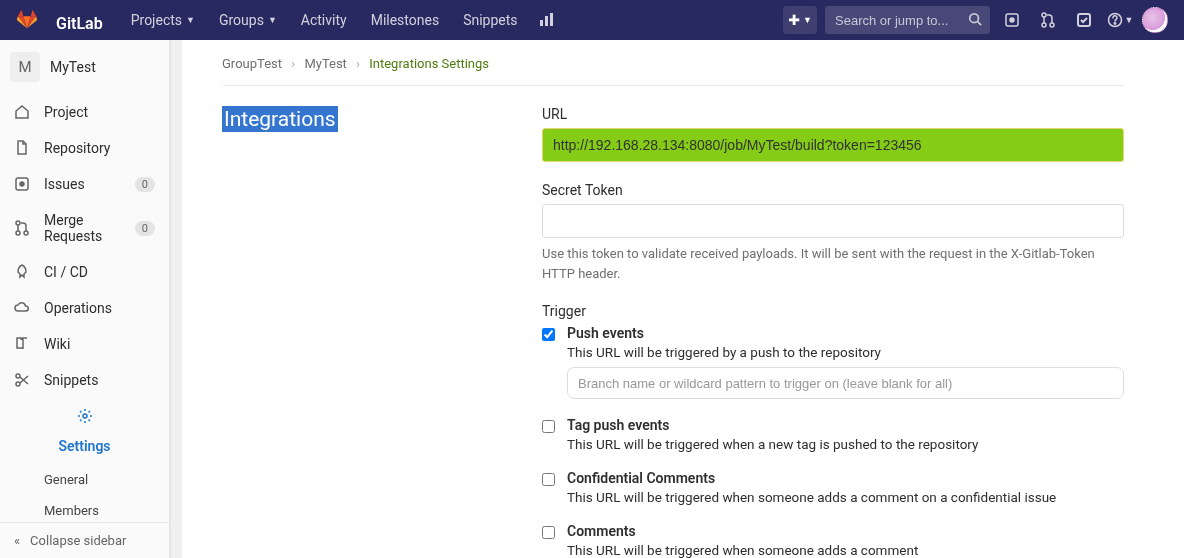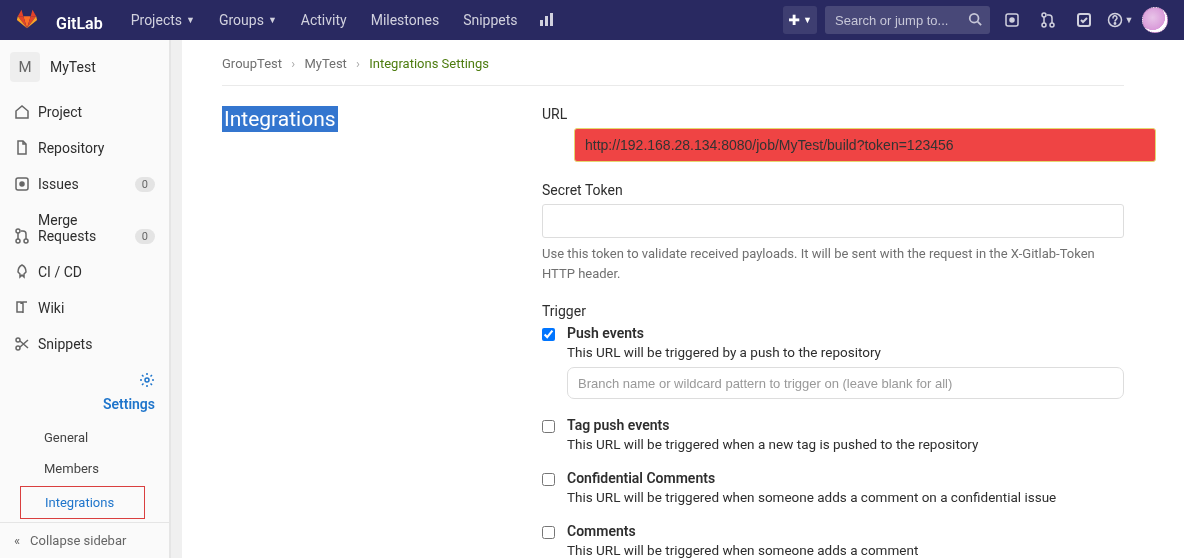--- a/index.html
+++ b/index.html
@@ -27,21 +27,21 @@
 .layout { display: flex; height: calc(100vh - 40px); }
 .sidebar { width: 170px; background: #fafafa; border-right: 1px solid #e5e5e5; display: flex; flex-direction: column; position: relative; }
 .scrollbar-track { width: 12px; background: #f0f0f0; border-left: 1px solid #e5e5e5; }
 .content { flex: 1; padding: 16px 60px 16px 40px; overflow-y: auto; }
 
 .project-context { display: flex; align-items: center; gap: 10px; padding: 12px 10px; }
 .project-avatar { width: 30px; height: 30px; border-radius: 4px; background: #eee; display: flex; align-items: center; justify-content: center; color: #666; font-size: 15px; }
 .project-name { font-size: 14px; color: #2e2e2e; }
 
 .side-nav { flex: 1; overflow-y: auto; }
-.side-item { display: flex; align-items: flex-end; gap: 8px; padding: 10px 14px; color: #2e2e2e; cursor: pointer; }
+.side-item { display: flex; align-items: center; gap: 14px; padding: 10px 14px; color: #2e2e2e; cursor: pointer; }
 .side-icon { width: 16px; height: 16px; display: flex; align-items: center; justify-content: center; color: #666; flex-shrink: 0; }
 .side-label { flex: 1; font-size: 14px; }
 .side-badge { background: #e4e4e4; color: #666; border-radius: 10px; font-size: 11px; padding: 1px 7px; }
 .side-item.active { font-weight: 600; flex-direction: column; }
 .side-item.active .side-icon, .side-item.active .side-label { color: #1f75cb; }
 .side-sub-item { padding: 8px 14px 8px 44px; font-size: 13px; color: #444; cursor: pointer; }
 .side-sub-item.active { border: 1px solid #d93f3f; color: #1f75cb; margin: 2px 24px 2px 20px; padding-left: 24px; }
 .collapse-bar { border-top: 1px solid #e5e5e5; padding: 10px 14px; display: flex; align-items: center; gap: 10px; color: #666; cursor: pointer; font-size: 13px; }
 
 
@@ -51,21 +51,21 @@
 .breadcrumb .current { color: #4d7c0f; }
 
 .content-body { display: flex; gap: 60px; margin-top: 20px; }
 .content-left { width: 260px; }
 .content-right { flex: 1; }
 .page-title { font-size: 21px; font-weight: 400; background: #3476cf; color: #fff; display: inline-block; padding: 1px 2px; }
 .page-desc { margin-top: 10px; font-size: 14px; color: #2e2e2e; line-height: 1.5; }
 .page-desc a { color: #1f75cb; }
 
 .form-label { font-size: 14px; color: #2e2e2e; margin-bottom: 6px; display: block; }
-.url-input { width: 100%; height: 34px; border: 1px solid #e5d770; background: #ef4444; border-radius: 3px; padding: 0 10px; font-size: 14px; color: #333; margin-left: 32px; }
+.url-input { width: 100%; height: 34px; border: 1px solid #e5d770; background: #84cc16; border-radius: 3px; padding: 0 10px; font-size: 14px; color: #333; }
 .text-input { width: 100%; height: 34px; border: 1px solid #ddd; border-radius: 3px; padding: 0 10px; font-size: 14px; color: #333; }
 .help-text { font-size: 13px; color: #707070; margin-top: 6px; line-height: 1.5; }
 .form-group { margin-bottom: 20px; }
 
 .trigger-item { display: flex; gap: 12px; margin-bottom: 18px; }
 .trigger-cb { margin-top: 3px; width: 13px; height: 13px; flex-shrink: 0; }
 .trigger-body { flex: 1; }
 .trigger-title { font-weight: 600; font-size: 14px; }
 .trigger-desc { font-size: 13.5px; color: #2e2e2e; margin-top: 3px; }
 .trigger-input { width: 100%; height: 32px; border: 1px solid #ddd; border-radius: 7px; padding: 0 10px; font-size: 13px; margin-top: 7px; }
@@ -205,20 +205,28 @@
           <span class="side-label">Merge Requests</span>
           <span class="side-badge">0</span>
         </div>
       <div class="side-item">
           <span class="side-icon">
             <svg width="16" height="16" viewBox="0 0 16 16" fill="none" stroke="currentColor" stroke-width="1.5">
               <path d="M8 1s4 2 4 7l-2 2v3l-2-2-2 2v-3l-2-2c0-5 4-7 4-7z"></path>
             </svg>
           </span>
           <span class="side-label">CI / CD</span>
+        </div>
+      <div class="side-item">
+          <span class="side-icon">
+            <svg width="16" height="16" viewBox="0 0 16 16" fill="none" stroke="currentColor" stroke-width="1.5">
+              <path d="M4 11a3 3 0 010-6 4 4 0 017.5 1A2.5 2.5 0 0112 11z"></path>
+            </svg>
+          </span>
+          <span class="side-label">Operations</span>
         </div>
       <div class="side-item">
           <span class="side-icon">
             <svg width="16" height="16" viewBox="0 0 16 16" fill="none" stroke="currentColor" stroke-width="1.5">
               <path d="M3 2h4a2 2 0 012 2v9a1 1 0 00-1-1H3zM13 2H9a2 2 0 00-2 2"></path>
             </svg>
           </span>
           <span class="side-label">Wiki</span>
         </div>
       <div class="side-item">

